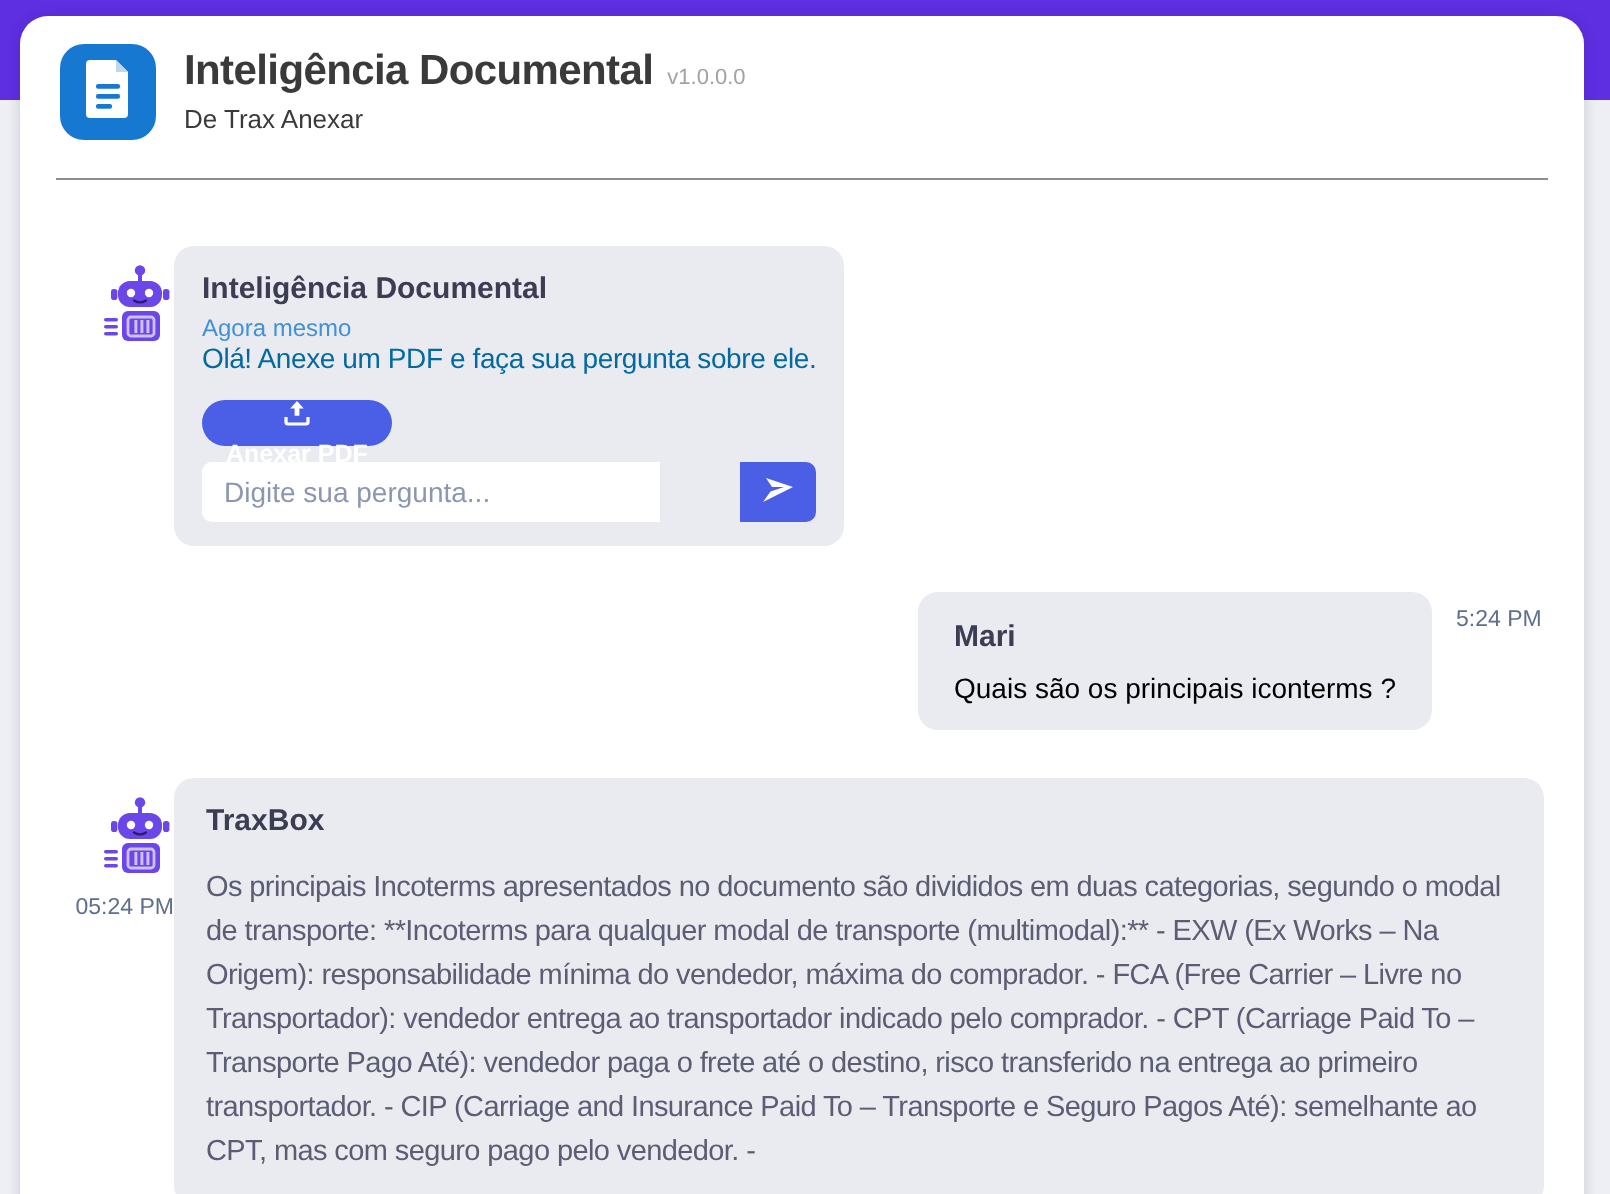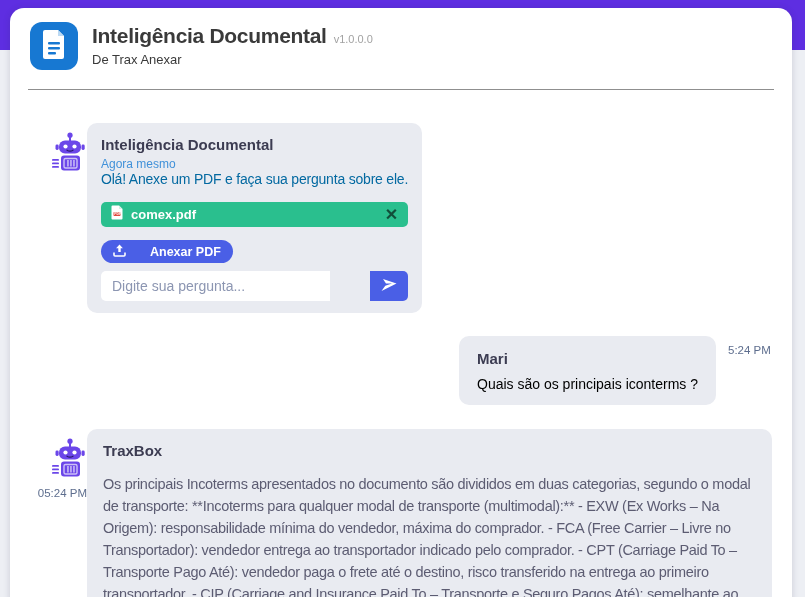--- a/index.html
+++ b/index.html
@@ -40,22 +40,22 @@
   .bubble.intro { padding:13px 14px 12px 14px; width:fit-content; max-width:345px; }
   .intro-msg { font-size:14px; letter-spacing:-0.2px; color:#0369a1; white-space:nowrap; }
   .attach-bar {
     margin-top:15px; height:25px; background:#2abf8e; border-radius:5px;
     display:flex; align-items:center; padding:0 10px; color:#fff;
   }
   .attach-name { font-size:13px; font-weight:bold; margin-left:8px; }
   .attach-close { margin-left:auto; color:rgba(10,40,30,.75); font-size:16px; font-weight:bold; cursor:pointer; line-height:1; }
   .attach-btn {
     margin-top:13px; height:23px; background:#4a5fe6; border:none; color:#fff;
-    border-radius:12px; padding:0 12px; display:inline-flex; align-items:center; gap:24px;
-    font-family:"Liberation Sans", sans-serif; font-size:12.5px; font-weight:bold; cursor:pointer;
+    border-radius:12px; padding:0 12px; display:inline-flex; align-items:center; gap:4px;
+    font-family:"Liberation Sans", sans-serif; font-size:12.5px; font-weight:bold; cursor:pointer;flex-direction:column;
   }
   .input-row { margin-top:8px; display:flex; height:30px;gap:40px; }
   .question-input {
     flex:1; min-width:0; border:none; background:#ffffff; border-radius:5px 0 0 5px;
     padding:0 11px; font-family:"Liberation Sans", sans-serif; font-size:14px; color:#444;
     outline:none;
   }
   .question-input::placeholder { color:#8c96b2; }
   .send-btn {
     width:38px; flex:none; background:#4a5fe6; border:none; border-radius:0 5px 5px 0;
@@ -131,32 +131,20 @@
             <rect x="18.2" y="28" width="1.5" height="6.5" fill="#cdc1f7"></rect>
             <rect x="21.2" y="28" width="1.5" height="6.5" fill="#cdc1f7"></rect>
           </svg>
         </span>
       </div>
       <div class="bubble intro">
         <div class="sender">Inteligência Documental</div>
         <div class="ago">Agora mesmo</div>
         <div class="intro-msg">Olá! Anexe um PDF e faça sua pergunta sobre ele.</div>
 
-        <div class="attach-bar">
-          <span>
-            <svg width="12" height="15" viewBox="0 0 12 15">
-              <path d="M1.5 0.5 h6.5 l3.5 3.5 v9.5 a1 1 0 0 1 -1 1 h-9 a1 1 0 0 1 -1 -1 v-12 a1 1 0 0 1 1 -1 z" fill="#ffffff"></path>
-              <path d="M8 0.5 l3.5 3.5 h-3.5 z" fill="#d7efe5"></path>
-              <rect x="2.5" y="7" width="7" height="4" rx="0.8" fill="#e04a3f"></rect>
-              <text x="3.2" y="10.2" font-size="3.4" fill="#ffffff" font-family="Liberation Sans, sans-serif" font-weight="bold">PDF</text>
-            </svg>
-          </span>
-          <span class="attach-name">comex.pdf</span>
-          <span class="attach-close">✕</span>
-        </div>
 
         <button class="attach-btn">
           <span>
             <svg width="13" height="13" viewBox="0 0 13 13">
               <path d="M6.5 0.5 l3.4 3.8 h-2.2 v3.6 h-2.4 v-3.6 h-2.2 z" fill="#ffffff"></path>
               <path d="M1 8.5 v2.5 a1 1 0 0 0 1 1 h9 a1 1 0 0 0 1 -1 v-2.5" fill="none" stroke="#ffffff" stroke-width="1.6"></path>
             </svg>
           </span>
           <span>Anexar PDF</span>
         </button>

